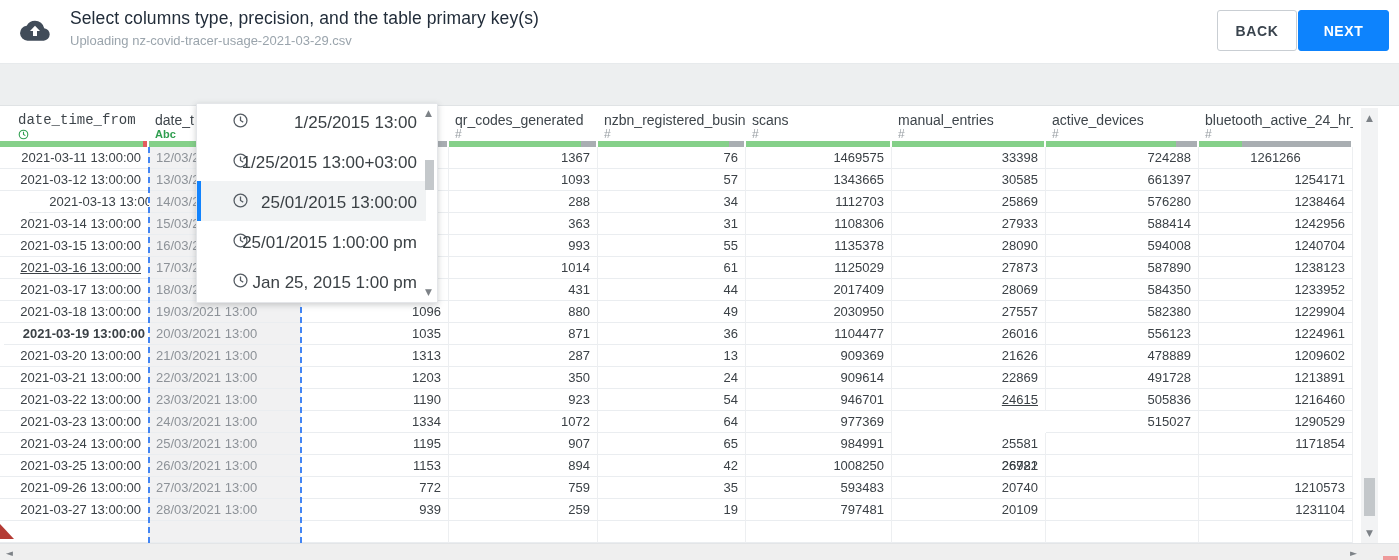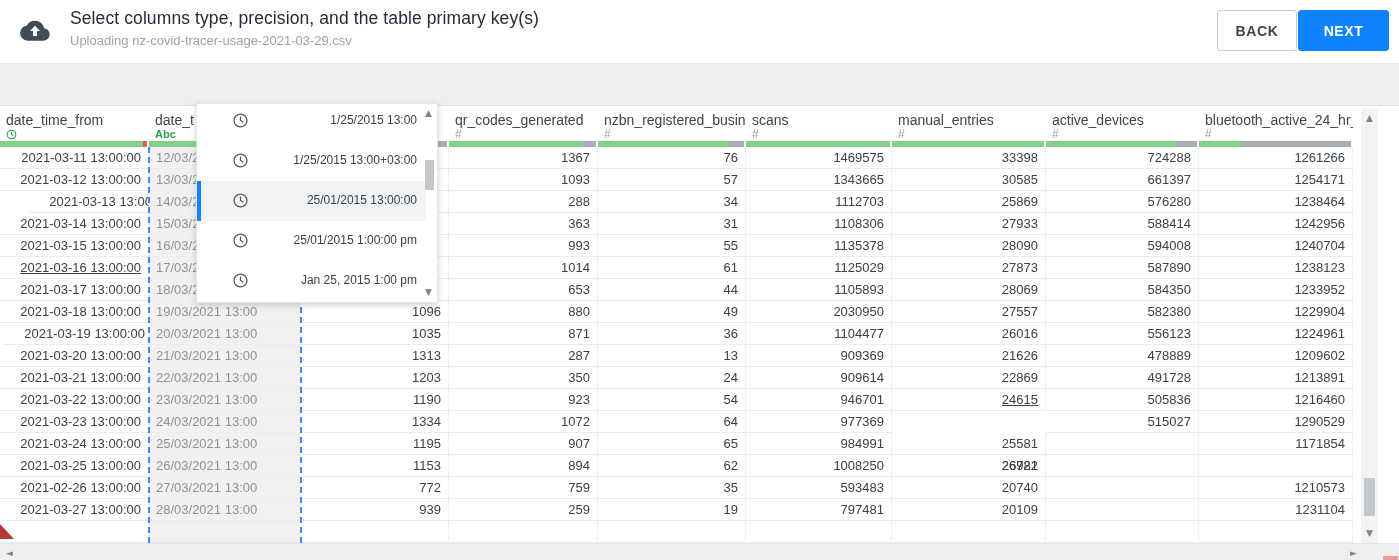--- a/index.html
+++ b/index.html
@@ -62,21 +62,21 @@
                  border-left:2px dashed #4285f4; border-right:2px dashed #4285f4;
                  pointer-events:none; z-index:5; }
 
   
   .panel { position:absolute; left:196px; top:103px; width:242px; height:200px; background:#fff;
            box-shadow:0 2px 6px rgba(60,64,67,.25); border:1px solid #e4e6e9; z-index:30; overflow:hidden; }
   .dd-item { position:absolute; left:0; width:229px; height:40px; cursor:pointer; }
   .dd-item.selected { background:#f1f3f4; }
   .dd-item .blue-bar { position:absolute; left:0; top:0; width:4px; height:40px; background:#1283fd; }
   .dd-item .clk { position:absolute; left:35px; top:11px; color:#555c63; }
-  .dd-item .txt { position:absolute; right:9px; top:12px; font-size:12px; color:#3b4145; }
+  .dd-item .txt { position:absolute; right:9px; top:12px; font-size:17px; color:#3b4145; }
   .panel-sb { position:absolute; right:1px; top:0; width:13px; height:198px; }
   .panel-sb .thumb { position:absolute; left:2px; top:56px; width:9px; height:30px; background:#c4c8cb; }
   .sb-arrow { position:absolute; font-family:"DejaVu Sans", sans-serif; font-size:9px; color:#7d8287; line-height:9px; }
 
   
   .vsb { position:absolute; left:1361px; top:108px; width:17px; height:435px; background:#f2f3f4; z-index:6; }
   .vsb .thumb { position:absolute; left:3px; top:370px; width:11px; height:38px; background:#c3c7ca; }
 
   
   .hsb { position:absolute; left:0; top:543px; width:1399px; height:17px; background:#efefef;
@@ -84,21 +84,21 @@
   .pink-bar { position:absolute; right:1px; bottom:0px; width:15px; height:4px; background:#ef9a9a; }
 
   
   .red-tri { position:absolute; left:0; top:524px; width:0; height:0;
              border-bottom:15px solid #b43b34; border-right:14px solid transparent; z-index:6; }
 </style>
 </head>
 <body>
 
 <div id="grid">
-    <div class="th" style="left: 0px; width: 149px;">
+    <div class="th" style="left: 12px; width: 149px; font-family: Liberation Mono, monospace;">
       <div class="th-name">date_time_from</div>
       <div class="th-type"><svg width="11" height="11" viewBox="0 0 20 20">
           <circle cx="10" cy="10" r="7.8" fill="none" stroke="#2f9e4f" stroke-width="2"></circle>
           <path d="M10 5.2V10l3.4 2" fill="none" stroke="#2f9e4f" stroke-width="2"></path>
         </svg></div>
     </div>
     <div class="th" style="left: 149px; width: 152px;">
       <div class="th-name">date_t</div>
       <div class="th-type green">Abc</div>
     </div>
@@ -142,21 +142,21 @@
     <div class="bar-seg" style="left: 1199px; width: 43px; background: rgb(133, 208, 137);"></div>
     <div class="bar-seg" style="left: 1242px; width: 109px; background: rgb(169, 174, 178);"></div>
     <div class="cell r" style="left: 0px; top: 147px; width: 149px;">2021-03-11 13:00:00</div>
     <div class="cell sel" style="left: 149px; top: 147px; width: 152px;">12/03/2021 13:00</div>
     <div class="cell r" style="left: 301px; top: 147px; width: 148px;"></div>
     <div class="cell r" style="left: 449px; top: 147px; width: 149px;">1367</div>
     <div class="cell r" style="left: 598px; top: 147px; width: 148px;">76</div>
     <div class="cell r" style="left: 746px; top: 147px; width: 146px;">1469575</div>
     <div class="cell r" style="left: 892px; top: 147px; width: 154px;">33398</div>
     <div class="cell r" style="left: 1046px; top: 147px; width: 153px;">724288</div>
-    <div class="cell r" style="left: 1199px; top: 147px; width: 154px;">1261266</div>
+    <div class="cell r" style="left: 1199px; top: 147px; width: 154px; text-align: center;">1261266</div>
     <div class="cell r" style="left: 0px; top: 169px; width: 149px;">2021-03-12 13:00:00</div>
     <div class="cell sel" style="left: 149px; top: 169px; width: 152px;">13/03/2021 13:00</div>
     <div class="cell r" style="left: 301px; top: 169px; width: 148px;"></div>
     <div class="cell r" style="left: 449px; top: 169px; width: 149px;">1093</div>
     <div class="cell r" style="left: 598px; top: 169px; width: 148px;">57</div>
     <div class="cell r" style="left: 746px; top: 169px; width: 146px;">1343665</div>
     <div class="cell r" style="left: 892px; top: 169px; width: 154px;">30585</div>
     <div class="cell r" style="left: 1046px; top: 169px; width: 153px;">661397</div>
     <div class="cell r" style="left: 1199px; top: 169px; width: 154px;">1254171</div>
     <div class="cell r" style="left: 17px; top: 191px; width: 149px; margin-left: 12px;">2021-03-13 13:00:00</div>
@@ -191,36 +191,36 @@
     <div class="cell r" style="left: 301px; top: 257px; width: 148px;"></div>
     <div class="cell r" style="left: 449px; top: 257px; width: 149px;">1014</div>
     <div class="cell r" style="left: 598px; top: 257px; width: 148px;">61</div>
     <div class="cell r" style="left: 746px; top: 257px; width: 146px;">1125029</div>
     <div class="cell r" style="left: 892px; top: 257px; width: 154px;">27873</div>
     <div class="cell r" style="left: 1046px; top: 257px; width: 153px;">587890</div>
     <div class="cell r" style="left: 1199px; top: 257px; width: 154px;">1238123</div>
     <div class="cell r" style="left: 0px; top: 279px; width: 149px;">2021-03-17 13:00:00</div>
     <div class="cell sel" style="left: 149px; top: 279px; width: 152px;">18/03/2021 13:00</div>
     <div class="cell r" style="left: 301px; top: 279px; width: 148px;"></div>
-    <div class="cell r" style="left: 449px; top: 279px; width: 149px;">653</div>
+    <div class="cell r" style="left: 449px; top: 279px; width: 149px;">431</div>
     <div class="cell r" style="left: 598px; top: 279px; width: 148px;">44</div>
-    <div class="cell r" style="left: 746px; top: 279px; width: 146px;">1105893</div>
+    <div class="cell r" style="left: 746px; top: 279px; width: 146px;">2017409</div>
     <div class="cell r" style="left: 892px; top: 279px; width: 154px;">28069</div>
     <div class="cell r" style="left: 1046px; top: 279px; width: 153px;">584350</div>
     <div class="cell r" style="left: 1199px; top: 279px; width: 154px;">1233952</div>
     <div class="cell r" style="left: 0px; top: 301px; width: 149px;">2021-03-18 13:00:00</div>
     <div class="cell sel" style="left: 149px; top: 301px; width: 152px;">19/03/2021 13:00</div>
     <div class="cell r" style="left: 301px; top: 301px; width: 148px;">1096</div>
     <div class="cell r" style="left: 449px; top: 301px; width: 149px;">880</div>
     <div class="cell r" style="left: 598px; top: 301px; width: 148px;">49</div>
     <div class="cell r" style="left: 746px; top: 301px; width: 146px;">2030950</div>
     <div class="cell r" style="left: 892px; top: 301px; width: 154px;">27557</div>
     <div class="cell r" style="left: 1046px; top: 301px; width: 153px;">582380</div>
     <div class="cell r" style="left: 1199px; top: 301px; width: 154px;">1229904</div>
-    <div class="cell r" style="left: 4px; top: 323px; width: 149px;">2021-03-19 13:00:00</div>
+    <div class="cell r" style="left: 4px; top: 323px; width: 149px; font-weight: bold;">2021-03-19 13:00:00</div>
     <div class="cell sel" style="left: 149px; top: 323px; width: 152px;">20/03/2021 13:00</div>
     <div class="cell r" style="left: 301px; top: 323px; width: 148px;">1035</div>
     <div class="cell r" style="left: 449px; top: 323px; width: 149px;">871</div>
     <div class="cell r" style="left: 598px; top: 323px; width: 148px;">36</div>
     <div class="cell r" style="left: 746px; top: 323px; width: 146px;">1104477</div>
     <div class="cell r" style="left: 892px; top: 323px; width: 154px;">26016</div>
     <div class="cell r" style="left: 1046px; top: 323px; width: 153px;">556123</div>
     <div class="cell r" style="left: 1199px; top: 323px; width: 154px;">1224961</div>
     <div class="cell r" style="left: 0px; top: 345px; width: 149px;">2021-03-20 13:00:00</div>
     <div class="cell sel" style="left: 149px; top: 345px; width: 152px;">21/03/2021 13:00</div>
@@ -264,26 +264,26 @@
     <div class="cell r" style="left: 449px; top: 433px; width: 149px;">907</div>
     <div class="cell r" style="left: 598px; top: 433px; width: 148px;">65</div>
     <div class="cell r" style="left: 746px; top: 433px; width: 146px;">984991</div>
     <div class="cell r" style="left: 892px; top: 433px; width: 154px;">25581</div>
     <div class="cell r" style="left: 1046px; top: 433px; width: 153px;"></div>
     <div class="cell r" style="left: 1199px; top: 433px; width: 154px;">1171854</div>
     <div class="cell r" style="left: 0px; top: 455px; width: 149px;">2021-03-25 13:00:00</div>
     <div class="cell sel" style="left: 149px; top: 455px; width: 152px;">26/03/2021 13:00</div>
     <div class="cell r" style="left: 301px; top: 455px; width: 148px;">1153</div>
     <div class="cell r" style="left: 449px; top: 455px; width: 149px;">894</div>
-    <div class="cell r" style="left: 598px; top: 455px; width: 148px;">62</div>
+    <div class="cell r" style="left: 598px; top: 455px; width: 148px;">42</div>
     <div class="cell r" style="left: 746px; top: 455px; width: 146px;">1008250</div>
     <div class="cell r" style="left: 892px; top: 455px; width: 154px;">26782</div>
     <div class="cell r" style="left: 1046px; top: 455px; width: 153px;"></div>
     <div class="cell r" style="left: 1199px; top: 455px; width: 154px;"></div>
-    <div class="cell r" style="left: 0px; top: 477px; width: 149px;">2021-02-26 13:00:00</div>
+    <div class="cell r" style="left: 0px; top: 477px; width: 149px;">2021-09-26 13:00:00</div>
     <div class="cell sel" style="left: 149px; top: 477px; width: 152px;">27/03/2021 13:00</div>
     <div class="cell r" style="left: 301px; top: 477px; width: 148px;">772</div>
     <div class="cell r" style="left: 449px; top: 477px; width: 149px;">759</div>
     <div class="cell r" style="left: 598px; top: 477px; width: 148px;">35</div>
     <div class="cell r" style="left: 746px; top: 477px; width: 146px;">593483</div>
     <div class="cell r" style="left: 892px; top: 477px; width: 154px;">20740</div>
     <div class="cell r" style="left: 1046px; top: 477px; width: 153px;"></div>
     <div class="cell r" style="left: 1199px; top: 477px; width: 154px;">1210573</div>
     <div class="cell r" style="left: 0px; top: 499px; width: 149px;">2021-03-27 13:00:00</div>
     <div class="cell sel" style="left: 149px; top: 499px; width: 152px;">28/03/2021 13:00</div>

